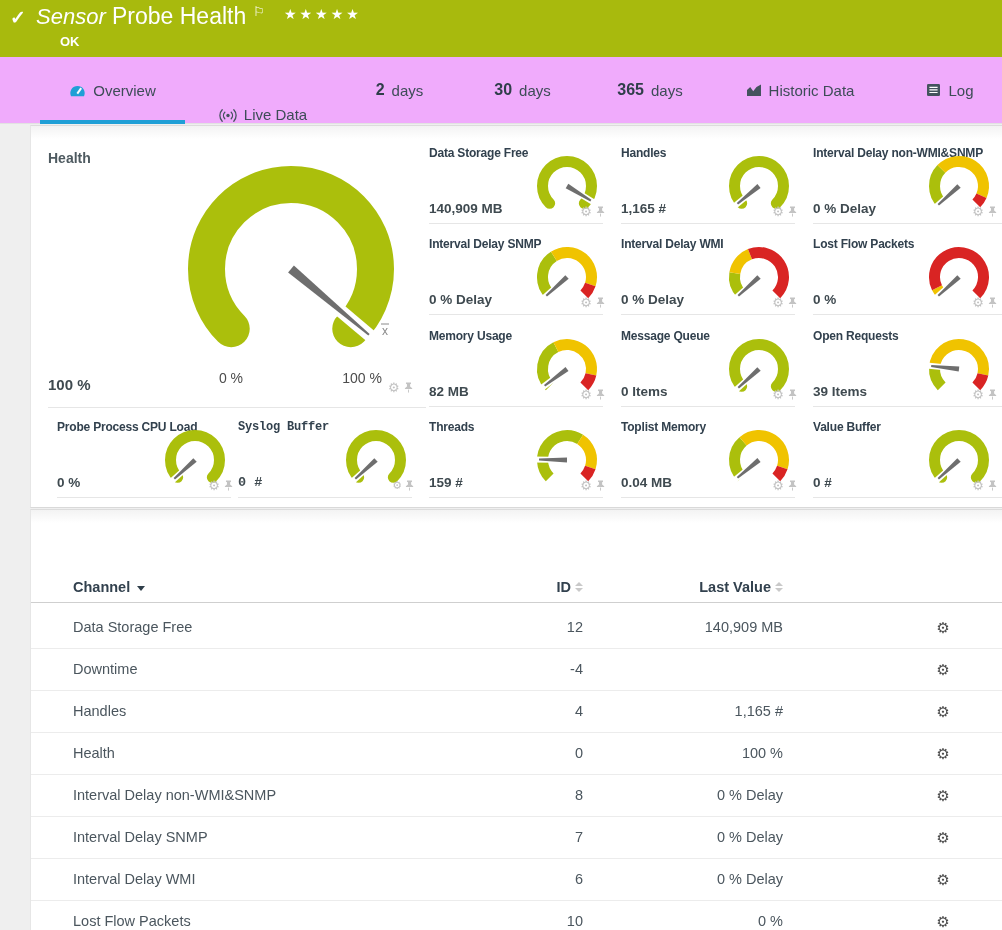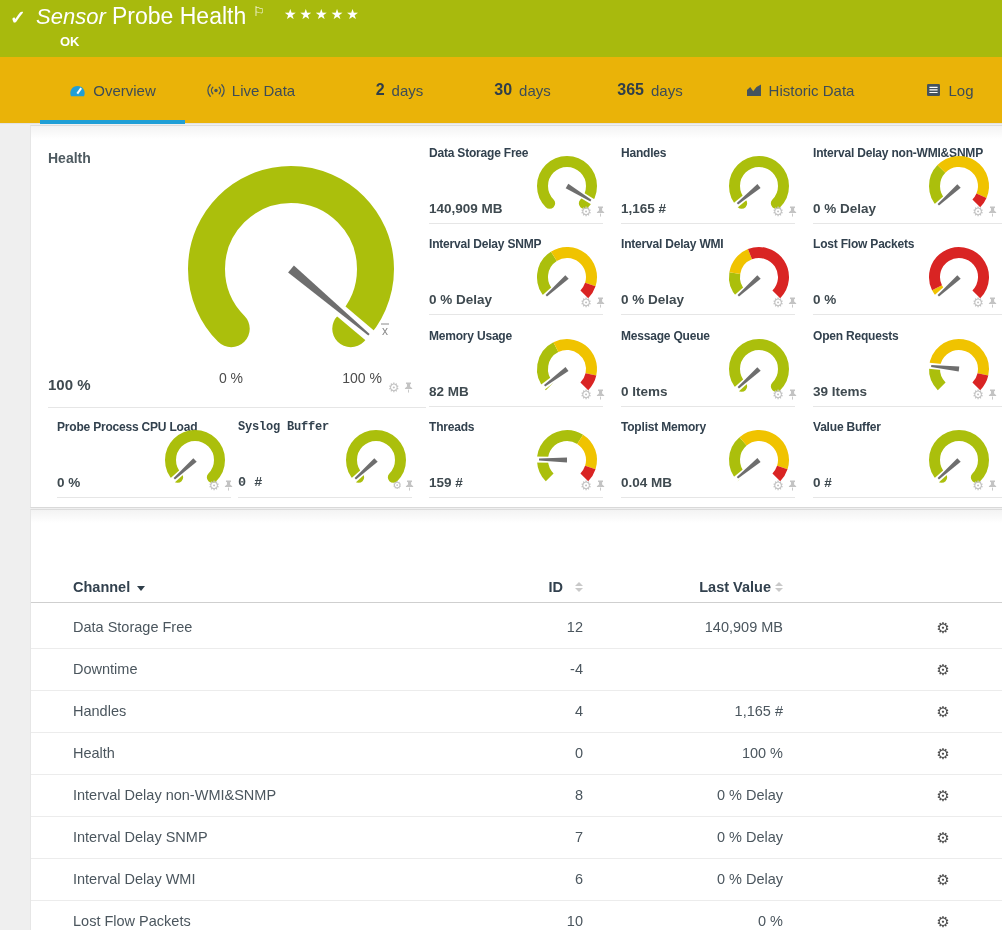--- a/index.html
+++ b/index.html
@@ -7,21 +7,21 @@
           font-family:"Liberation Sans",sans-serif}
   
   .hdr{position:absolute;left:0;top:0;width:100%;height:57px;background:#a8ba0d;color:#fff}
   .hdr .chk{position:absolute;left:10px;top:6px;font-size:19px;font-weight:bold}
   .hdr .kind{position:absolute;left:36px;top:4px;font-size:22px;font-style:italic}
   .hdr .ttl{position:absolute;left:112px;top:3px;font-size:23px;font-weight:normal}
   .hdr .flag{position:absolute;left:253px;top:4px;font-size:13px}
   .hdr .stars{position:absolute;left:284px;top:6px;font-size:14px;letter-spacing:3px}
   .hdr .ok{position:absolute;left:60px;top:34px;font-size:13px;font-weight:bold}
   
-  .tabbar{position:absolute;left:0;top:57px;width:100%;height:66px;background:#eab308;border-bottom:1px solid #e2e2e2}
+  .tabbar{position:absolute;left:0;top:57px;width:100%;height:66px;background:#f0abfc;border-bottom:1px solid #e2e2e2}
   .tab{position:absolute;top:0;height:66px;display:flex;align-items:center;justify-content:center;gap:7px;
        cursor:pointer;font-size:15px;color:#3d4c57;white-space:nowrap}
   .tab .num{font-weight:bold;font-size:16px;color:#2f3e4a}
   .tab.active::after{content:"";position:absolute;left:0;right:0;bottom:-1px;height:4px;background:#1f9fd6}
   .tab .ico{display:flex;align-items:center}
   
   .panel{position:absolute;left:30px;width:972px;background:#fff;border-top:1px solid #dcdcdc;
          border-bottom:1px solid #d9d9d9;border-left:1px solid #e6e6e6;
          background-image:linear-gradient(#f3f3f3,#ffffff 13px)}
   #panel1{top:125px;height:381px}
@@ -40,21 +40,21 @@
   #bigcell .b-title{position:absolute;left:7px;top:14px;font-size:14px;font-weight:bold;color:#4e5a60}
   #bigcell .b-min{position:absolute;left:168px;top:234px;width:44px;text-align:center;font-size:14px;color:#4c4c4c}
   #bigcell .b-max{position:absolute;left:292px;top:234px;width:58px;text-align:center;font-size:14px;color:#4c4c4c}
   #bigcell .b-value{position:absolute;left:7px;top:240px;font-size:15px;font-weight:bold;color:#3f4a50}
   #bigcell .g-icons{left:347px;top:245px}
   #bigcell .g-line{left:7px;width:378px}
   #bigmount{position:absolute;left:110px;top:11px}
   
   .t-head{position:absolute;left:0;top:62px;height:30px;width:100%;font-size:14.5px;font-weight:bold;color:#32414e}
   .t-head .col-ch{position:absolute;left:42px;top:0;display:flex;gap:7px;align-items:center;height:30px;cursor:pointer}
-  .t-head .col-id{position:absolute;right:420px;top:0;display:flex;gap:12px;align-items:center;height:30px;cursor:pointer}
+  .t-head .col-id{position:absolute;right:420px;top:0;display:flex;gap:4px;align-items:center;height:30px;cursor:pointer}
   .t-head .col-lv{position:absolute;right:220px;top:0;display:flex;gap:4px;align-items:center;height:30px;cursor:pointer}
   .caret-down{width:0;height:0;border-left:4.5px solid transparent;border-right:4.5px solid transparent;
               border-top:5px solid #2f3e4a;margin-top:2px}
   .sorts{display:flex;flex-direction:column;gap:2px}
   .s-up{width:0;height:0;border-left:4px solid transparent;border-right:4px solid transparent;border-bottom:4px solid #c9c9c9}
   .s-dn{width:0;height:0;border-left:4px solid transparent;border-right:4px solid transparent;border-top:4px solid #c9c9c9}
   .hd-line{position:absolute;left:0;top:92px;width:100%;height:1px;background:#cfcfcf}
   #rows{position:absolute;left:0;top:97px;width:100%}
   .trow{position:relative;height:41px;border-bottom:1px solid #ececec;font-size:14.5px;color:#4b565e}
   .trow .c-ch{position:absolute;left:42px;top:0;line-height:41px}
@@ -80,21 +80,21 @@
   <div class="tabbar" id="tabbar">
       <div class="tab active" style="left: 40px; width: 145px;">
         <span class="ico">
           <svg width="17" height="15" viewBox="0 0 17 15">
             <path d="M2 13.2A7.2 7.2 0 1 1 15 13.2Z" fill="#1f9fd6"></path>
             <line x1="8.3" y1="10.6" x2="12.2" y2="5.1" stroke="#fbfbfb" stroke-width="2"></line>
           </svg>
         </span>
         <span>Overview</span>
       </div>
-      <div class="tab" style="left: 188px; width: 126px;">
+      <div class="tab" style="left: 200px; width: 126px; align-items: flex-end;">
         <span class="ico">
           <svg width="18" height="15" viewBox="0 0 18 15">
             <circle cx="9" cy="7.5" r="1.7" fill="#44535e"></circle>
             <path d="M5.8 4.3a4.6 4.6 0 0 0 0 6.4M3.2 1.8a8.2 8.2 0 0 0 0 11.4M12.2 4.3a4.6 4.6 0 0 1 0 6.4M14.8 1.8a8.2 8.2 0 0 1 0 11.4" stroke="#44535e" stroke-width="1.3" fill="none" stroke-linecap="round"></path>
           </svg>
         </span>
         <span>Live Data</span>
       </div>
       <div class="tab" style="left: 352px; width: 95px;">
         <span class="num">2</span>

